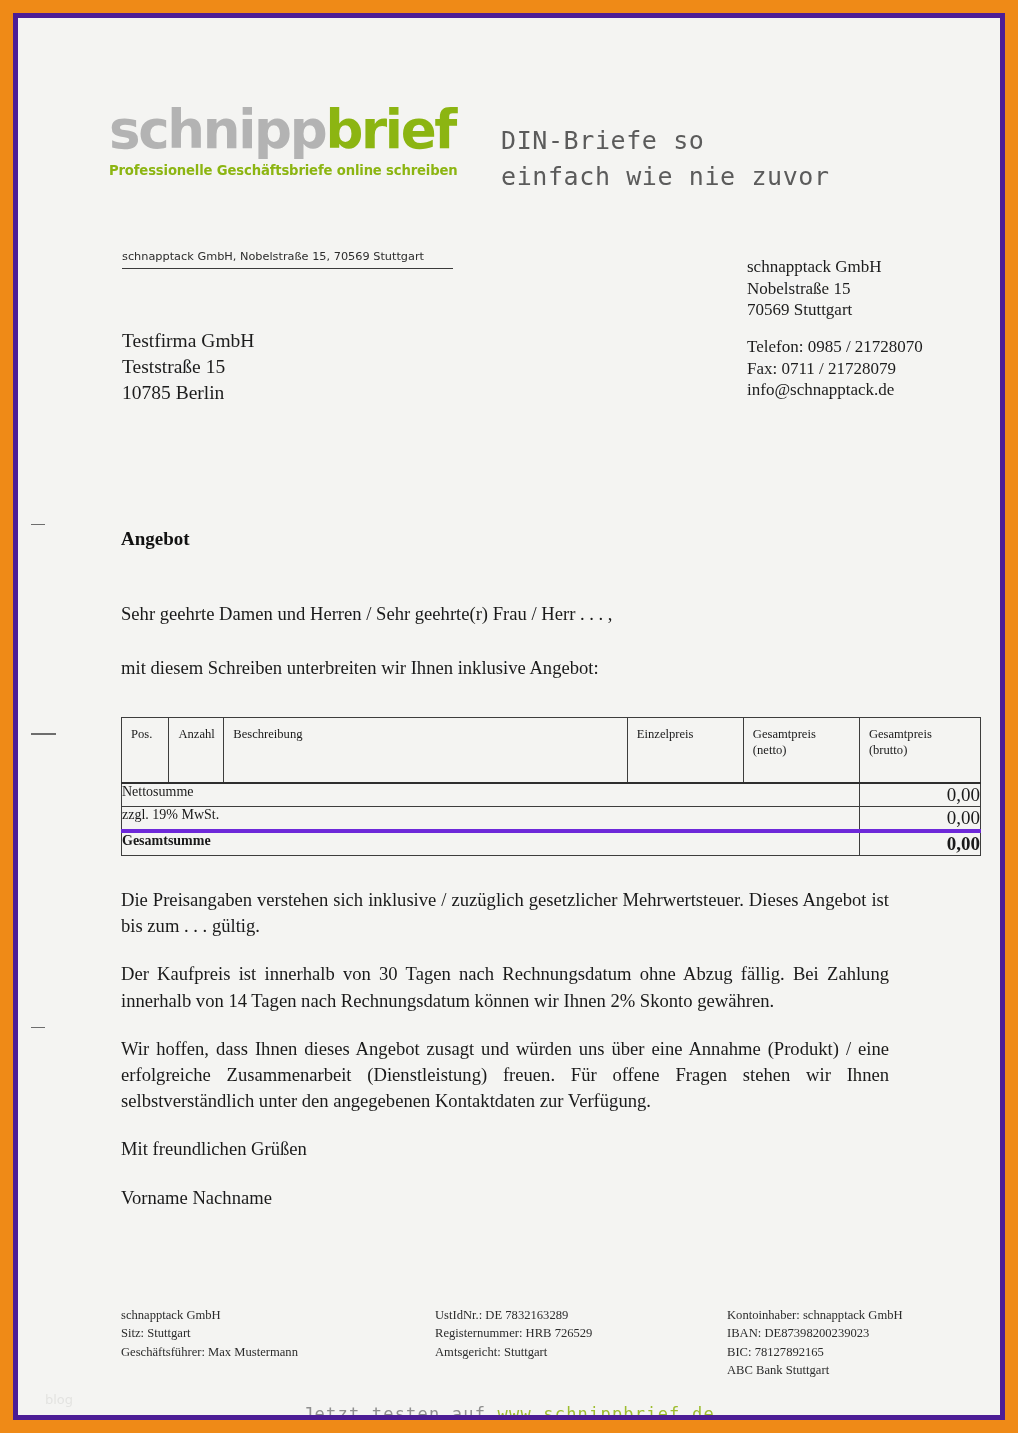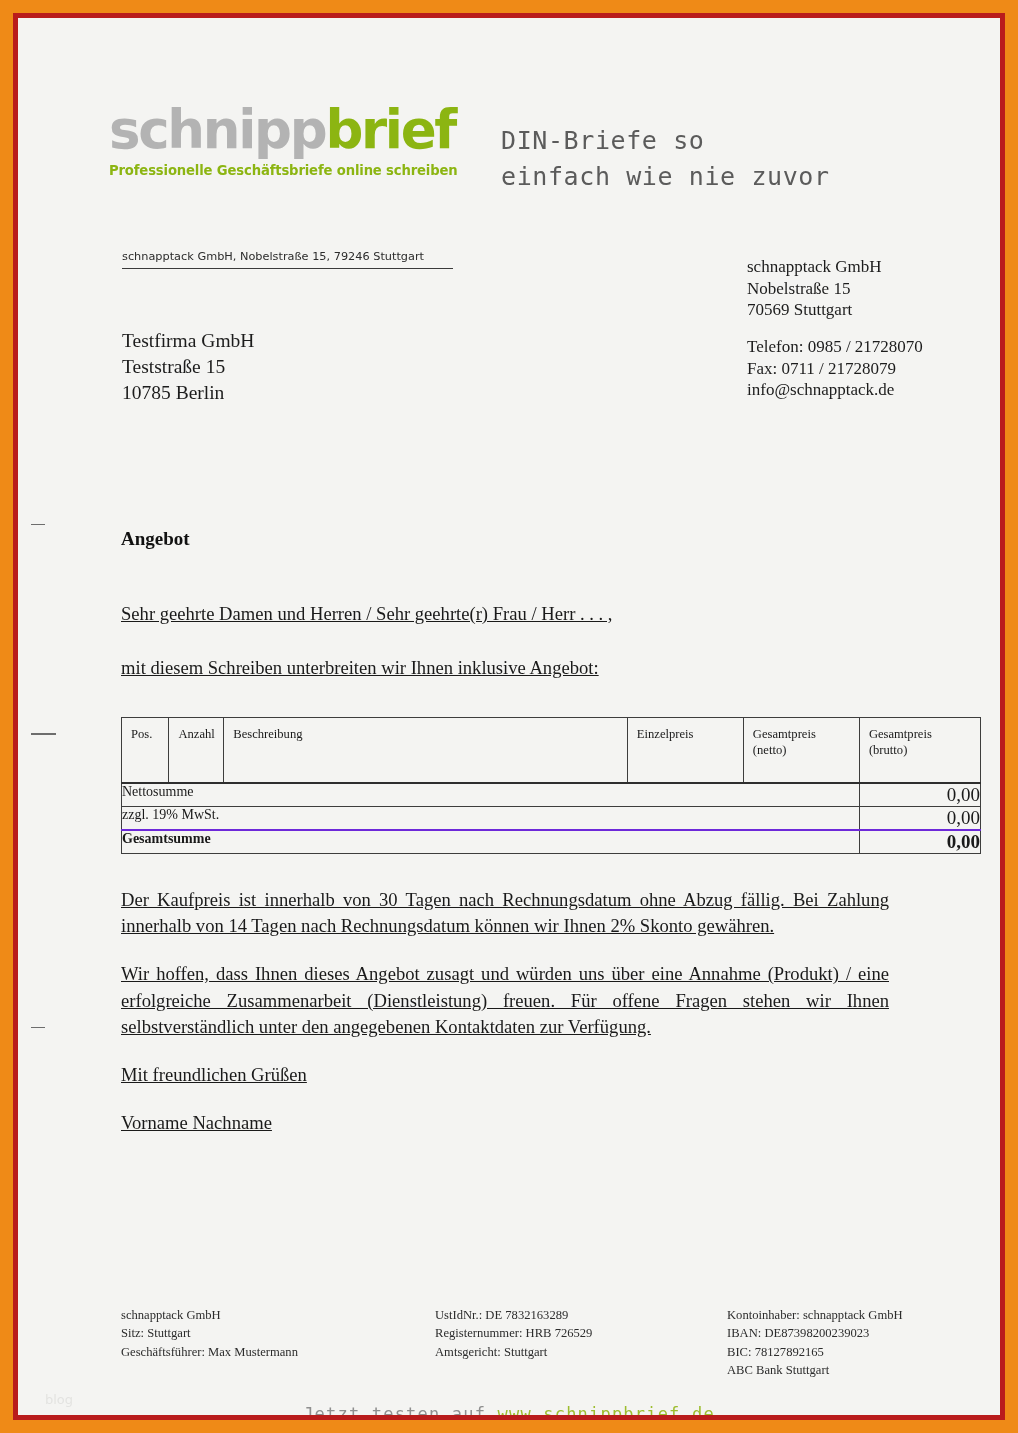--- a/index.html
+++ b/index.html
@@ -15,21 +15,21 @@
 
   
   .page-frame {
     position: relative;
     width: 1018px; height: 1433px;
     background: #ef8a17;
     padding: 13px;
   }
   .page-inner-gap {
     width: 100%; height: 100%;
-    background: #b91c1c;
+    background: #4c1d95;
     padding: 5px;
   }
   .sheet {
     position: relative;
     width: 100%; height: 100%;
     background: #f4f4f2;
     overflow: hidden;
   }
 
   
@@ -123,21 +123,20 @@
     position: absolute;
     left: 103px; top: 583px;
     width: 768px;
     font-size: 18.6px;
     color: #1a1a1a;
   }
   .para {
     text-align: justify;
     line-height: 1.41;
     margin-bottom: 20px;
-    text-decoration: underline;
   }
   .para.nojust { text-align: left; }
   .salutation { margin-bottom: 28px; }
   .intro { margin-bottom: 0; }
 
   
   .tbl {
     position: absolute;
     left: 103px; top: 699px;
     width: 860px;
@@ -170,21 +169,21 @@
     font-size: 14px;
   }
   .sum-value {
     padding: 6px 11px 6px 0;
     text-align: right;
     font-size: 19px;
     width: 120px;
   }
   .row-total .sum-label,
   .row-total .sum-value { font-weight: bold; }
-  .row-total td { border-top: 2px solid #6d28d9; margin-left: 15px; }
+  .row-total td { border-top: 4px solid #6d28d9; margin-left: 15px; }
   .tbl thead th { border-bottom: 2px solid #2e2e2e; }
 
   
   .after-table {
     position: absolute;
     left: 103px; top: 869px;
     width: 768px;
     font-size: 18.6px;
     color: #1a1a1a;
   }
@@ -241,21 +240,21 @@
 
   <div class="header">
     <div class="logo-block">
       <div class="logo-word"><span class="logo-schnipp">schnipp</span><span class="logo-brief">brief</span></div>
       <div class="logo-tagline">Professionelle Geschäftsbriefe online schreiben</div>
     </div>
     <div class="slogan">DIN-Briefe so
 einfach wie nie zuvor</div>
   </div>
 
-  <div class="return-line">schnapptack GmbH, Nobelstraße 15, 79246 Stuttgart</div>
+  <div class="return-line">schnapptack GmbH, Nobelstraße 15, 70569 Stuttgart</div>
 
   <div class="recipient">
     <div>Testfirma GmbH</div>
     <div>Teststraße 15</div>
     <div>10785 Berlin</div>
   </div>
 
   <div class="sender-box">
     <div>schnapptack GmbH</div>
     <div>Nobelstraße 15</div>
@@ -300,20 +299,21 @@
         <td class="sum-value">0,00</td>
       </tr>
       <tr class="row-total">
         <td class="sum-label" colspan="5">Gesamtsumme</td>
         <td class="sum-value">0,00</td>
       </tr>
     </tbody>
   </table>
 
   <div class="after-table">
+    <div class="para">Die Preisangaben verstehen sich inklusive / zuzüglich gesetzlicher Mehrwertsteuer. Dieses Angebot ist bis zum . . . gültig.</div>
     <div class="para">Der Kaufpreis ist innerhalb von 30 Tagen nach Rechnungsdatum ohne Abzug fällig. Bei Zahlung innerhalb von 14 Tagen nach Rechnungsdatum können wir Ihnen 2% Skonto gewähren.</div>
     <div class="para">Wir hoffen, dass Ihnen dieses Angebot zusagt und würden uns über eine Annahme (Produkt) / eine erfolgreiche Zusammenarbeit (Dienstleistung) freuen. Für offene Fragen stehen wir Ihnen selbstverständlich unter den angegebenen Kontaktdaten zur Verfügung.</div>
     <div class="para nojust closing">Mit freundlichen Grüßen</div>
     <div class="para nojust">Vorname Nachname</div>
   </div>
 
   <div class="footer">
     <div class="footer-col c1">
       <div>schnapptack GmbH</div>
       <div>Sitz: Stuttgart</div>

